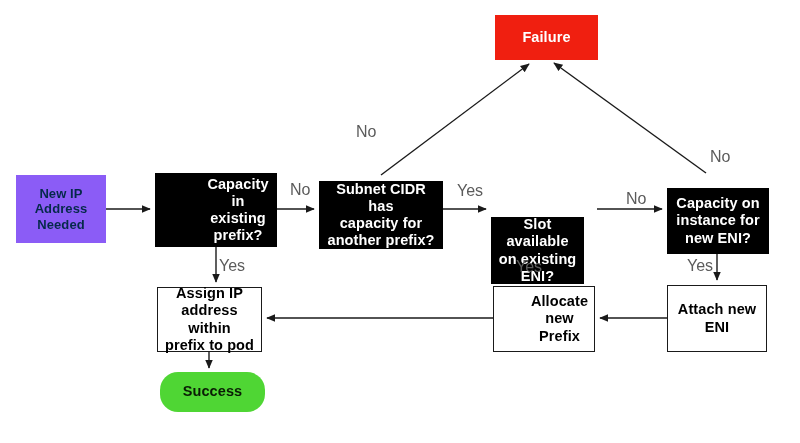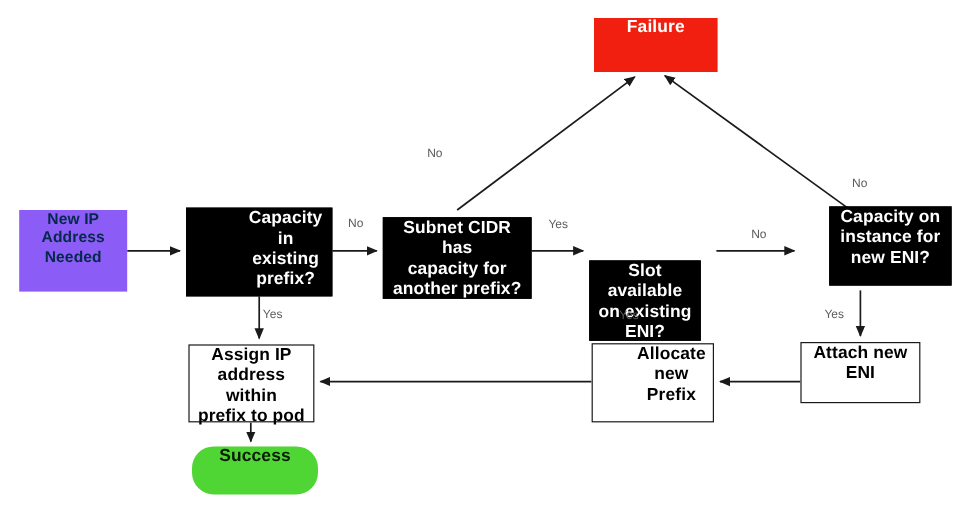--- a/index.html
+++ b/index.html
@@ -22,21 +22,21 @@
     left: 0;
     top: 0;
     width: 800px;
     height: 443px;
     pointer-events: none;
   }
   .node {
     position: absolute;
     box-sizing: border-box;
     display: flex;
-    align-items: flex-start;
+    align-items: center;
     justify-content: center;
     text-align: center;
     font-weight: bold;
     line-height: 1.18;
     letter-spacing: 0.1px;
   }
   .node-text {
     display: block;
     width: 100%;
     padding: 0 4px;
@@ -68,21 +68,21 @@
   }
   .node.terminal-success {
     background: #4fd634;
     color: #0a1c05;
     border: none;
     font-size: 14.5px;
   }
   .edge-label {
     position: absolute;
     color: #5b5b5b;
-    font-size: 10px;
+    font-size: 16px;
     font-weight: normal;
     white-space: nowrap;
   }
 </style>
 </head>
 <body>
 
 <div id="canvas">
 
   <svg class="edges" viewBox="0 0 800 443" xmlns="http://www.w3.org/2000/svg">
@@ -120,41 +120,41 @@
       <div class="node decision" style="left: 319px; top: 181px; width: 124px; height: 68px;">
         <span class="node-text">Subnet CIDR has
 capacity for
 another prefix?</span>
       </div>
       <div class="node decision" style="left: 491px; top: 176px; width: 93px; height: 67px; margin-top: 41px;">
         <span class="node-text">Slot available
 on existing
 ENI?</span>
       </div>
-      <div class="node decision" style="left: 667px; top: 172px; width: 102px; height: 66px; margin-left: 24px;">
+      <div class="node decision" style="left: 667px; top: 188px; width: 102px; height: 66px;">
         <span class="node-text">Capacity on
 instance for
 new ENI?</span>
       </div>
       <div class="node terminal-fail" style="left: 495px; top: 15px; width: 103px; height: 45px;">
         <span class="node-text">Failure</span>
       </div>
       <div class="node process" style="left: 157px; top: 287px; width: 105px; height: 65px;">
         <span class="node-text">Assign IP
 address within
 prefix to pod</span>
       </div>
       <div class="node terminal-success" style="left: 160px; top: 372px; width: 105px; height: 40px; border-radius: 18px;">
         <span class="node-text">Success</span>
       </div>
       <div class="node process" style="left: 493px; top: 286px; width: 102px; height: 66px; padding-left: 31px;">
         <span class="node-text">Allocate new
 Prefix</span>
       </div>
-      <div class="node process" style="left: 667px; top: 285px; width: 100px; height: 51px;">
+      <div class="node process" style="left: 667px; top: 285px; width: 100px; height: 67px;">
         <span class="node-text">Attach new
 ENI</span>
       </div>
     </div>
   <div id="labels-layer">
       <div class="edge-label" style="left: 290px; top: 181px;">No</div>
       <div class="edge-label" style="left: 219px; top: 257px;">Yes</div>
       <div class="edge-label" style="left: 356px; top: 123px;">No</div>
       <div class="edge-label" style="left: 457px; top: 182px;">Yes</div>
       <div class="edge-label" style="left: 626px; top: 190px;">No</div>

